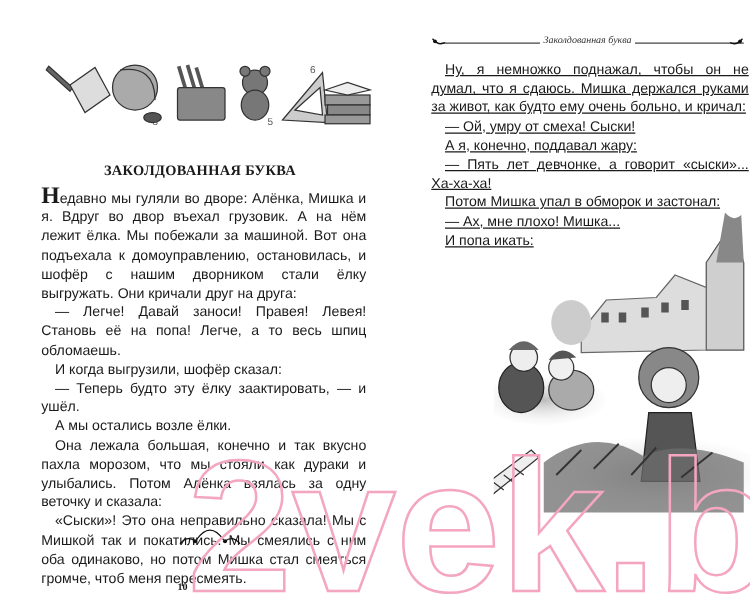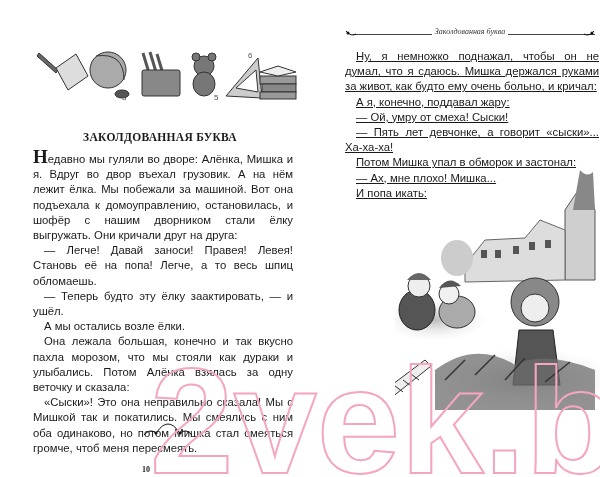--- a/index.html
+++ b/index.html
@@ -60,20 +60,21 @@
     <text x="86" y="52" font-size="8" font-family="Liberation Sans, sans-serif" fill="#555">3</text>
     <text x="178" y="52" font-size="8" font-family="Liberation Sans, sans-serif" fill="#555">5</text>
     <text x="212" y="10" font-size="8" font-family="Liberation Sans, sans-serif" fill="#555">6</text>
   </svg>
 
   <div class="title">ЗАКОЛДОВАННАЯ БУКВА</div>
 
   <div class="text left-text">
     <p class="noind"><span class="dropcap">Н</span><span>едавно мы гуляли во дворе: Алёнка, Мишка и я. Вдруг во двор въехал грузовик. А на нём лежит ёлка. Мы побежали за машиной. Вот она подъехала к домоуправлению, остановилась, и шофёр с нашим дворником стали ёлку выгружать. Они кричали друг на друга:</span></p>
     <p>— Легче! Давай заноси! Правея! Левея! Становь её на попа! Легче, а то весь шпиц обломаешь.</p>
+    <p>И когда выгрузили, шофёр сказал:</p>
     <p>— Теперь будто эту ёлку заактировать, — и ушёл.</p>
     <p>А мы остались возле ёлки.</p>
     <p>Она лежала большая, конечно и так вкусно пахла морозом, что мы стояли как дураки и улыбались. Потом Алёнка взялась за одну веточку и сказала:</p>
     <p>«Сыски»! Это она неправильно сказала! Мы с Мишкой так и покатились. Мы смеялись с ним оба одинаково, но потом Мишка стал смеяться громче, чтоб меня пересмеять.</p>
   </div>
 
   <div class="folio" style="left:142px;">
     <svg width="52" height="24" viewBox="0 0 52 24">
       <path d="M15 14 Q26 -2 37 14" fill="none" stroke="#111" stroke-width="1"></path>
       <path d="M2 17 Q8 10 14 15" fill="none" stroke="#111" stroke-width="1"></path>
@@ -94,22 +95,22 @@
   <svg style="position:absolute;right:0;top:2px" width="12" height="10">
       <path d="M11 3 Q6 9 1 6" fill="none" stroke="#111"></path>
       <circle cx="9" cy="5" r="1.5" fill="#111"></circle>
     </svg>
   <div class="rh-text"><span>Заколдованная буква</span></div>
 </div>
 
 <div class="page page-right">
   <div class="text right-text">
     <p>Ну, я немножко поднажал, чтобы он не думал, что я сдаюсь. Мишка держался руками за живот, как будто ему очень больно, и кричал:</p>
+    <p>— Ой, умру от смеха! Сыски!</p>
     <p>А я, конечно, поддавал жару:</p>
-    <p>— Ой, умру от смеха! Сыски!</p>
     <p>— Пять лет девчонке, а говорит «сыски»... Ха-ха-ха!</p>
     <p>Потом Мишка упал в обморок и застонал:</p>
     <p>— Ах, мне плохо! Мишка...</p>
     <p>И попа икать:</p>
   </div>
 
 </div>
 
 <svg class="scene" viewBox="0 0 205 245">
   <defs>

